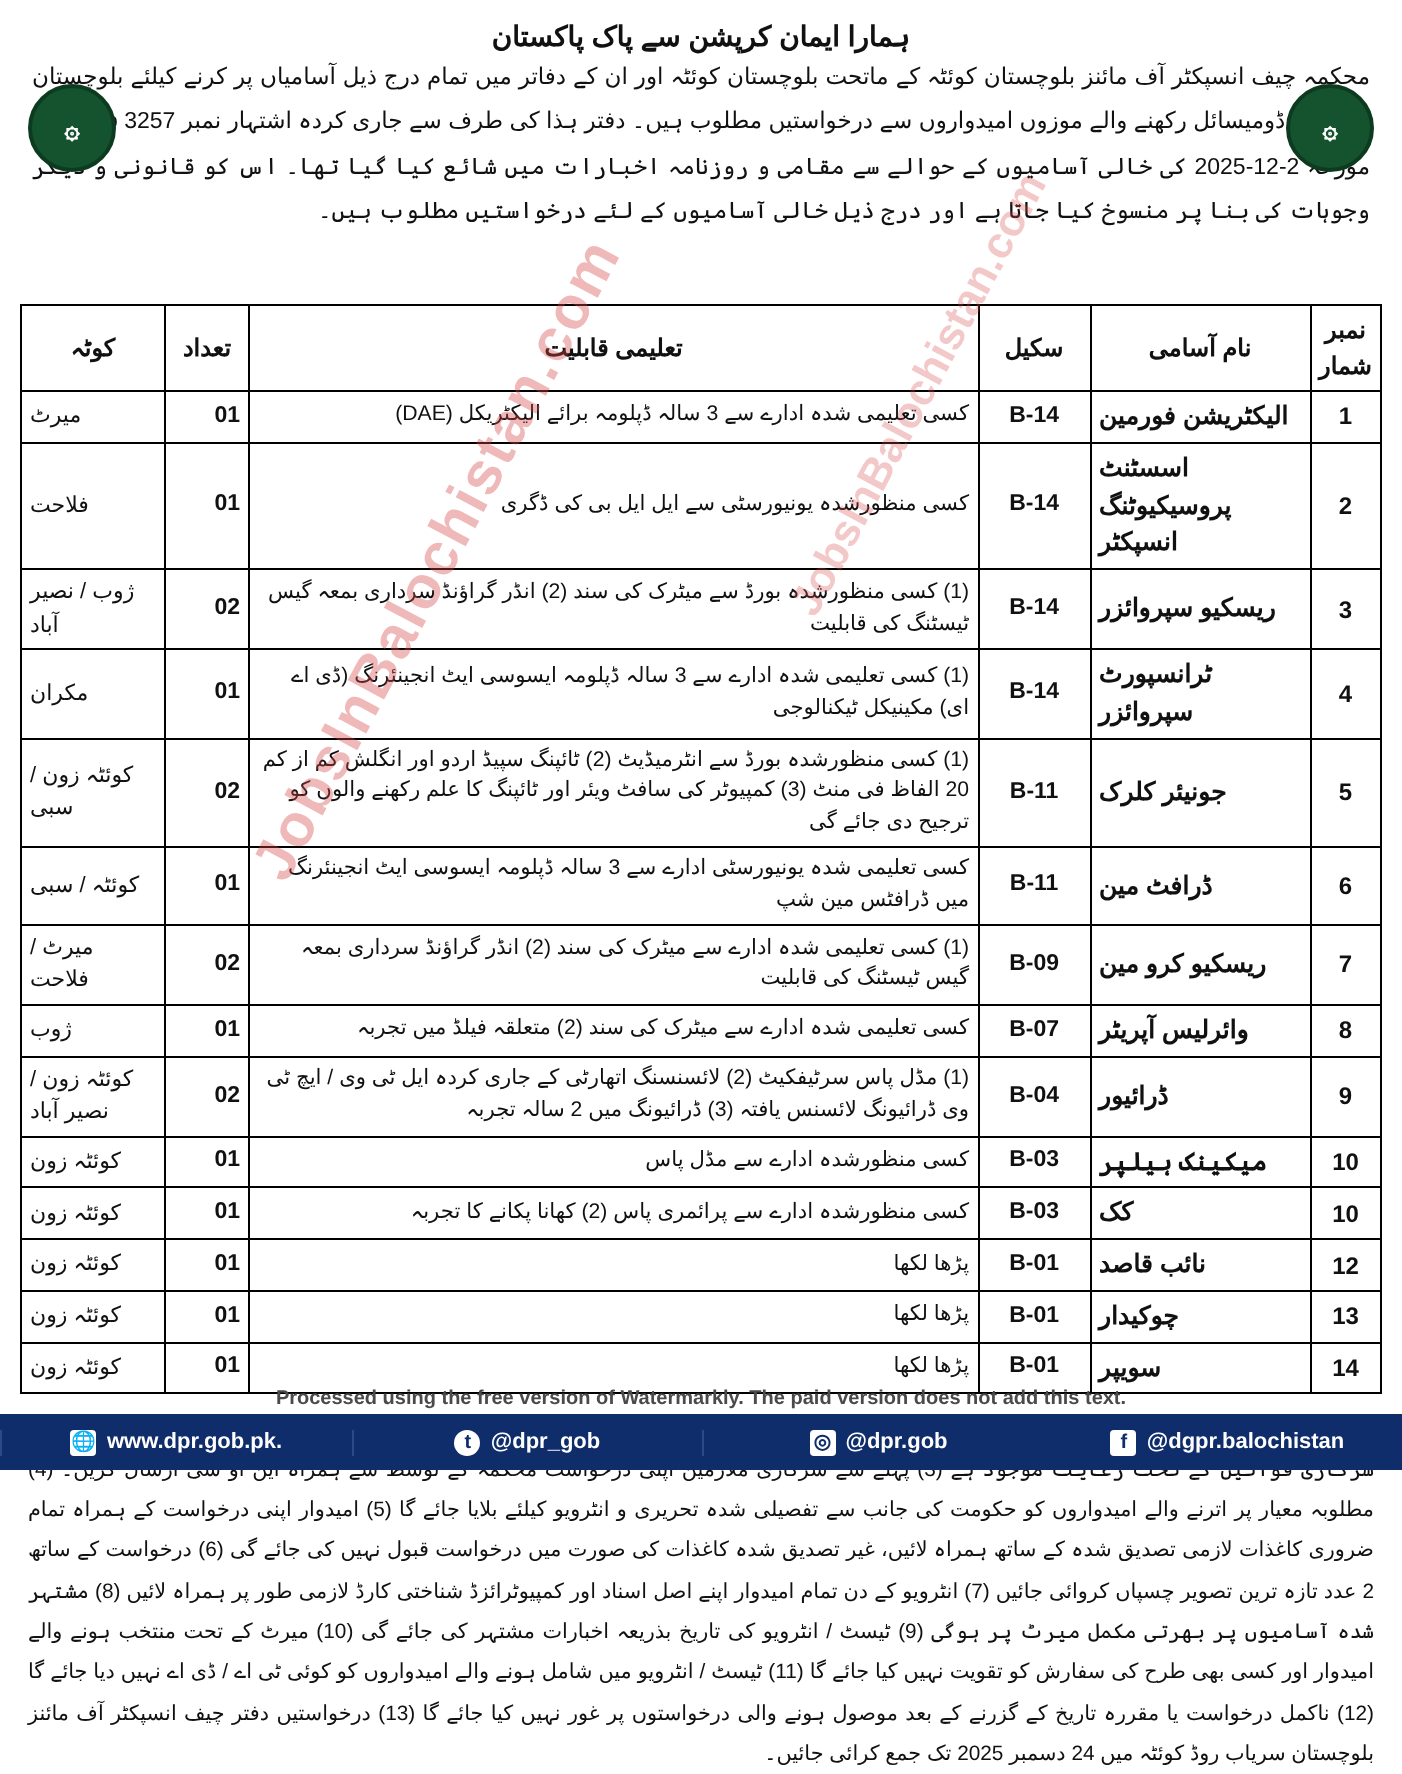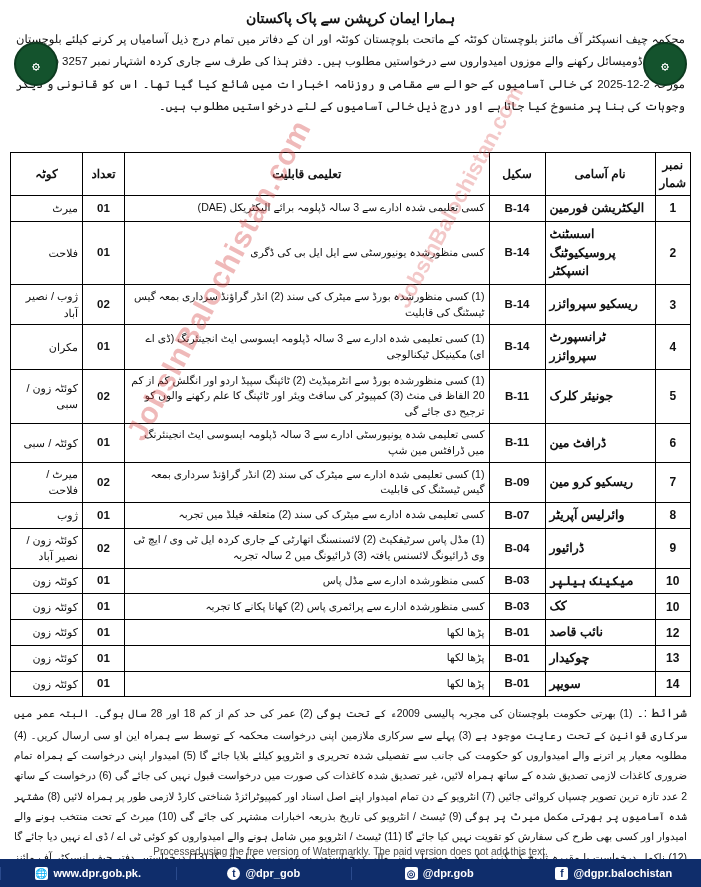--- a/index.html
+++ b/index.html
@@ -9,21 +9,21 @@
     height: 887px;
     background: #ffffff;
     font-family: "Liberation Sans", sans-serif;
     color: #111;
     position: relative;
     overflow: hidden;
   }
   .page {
     position: relative;
     width: 701px;
-    height: 887px;
+    height: 735px;
     padding: 6px 10px 0 10px;
   }
 
   
   .topline {
     text-align: center;
     font-size: 14px;
     font-weight: bold;
     letter-spacing: .3px;
     margin-top: 4px;
@@ -80,42 +80,43 @@
   table.jobs th {
     font-weight: bold;
     font-size: 12px;
     text-align: center;
     height: 26px;
   }
   td.sr { text-align: center; width: 34px; font-weight: bold; font-size: 12px; }
   td.post { text-align: left; width: 110px; font-weight: bold; font-size: 12.5px; }
   td.scale { text-align: center; width: 56px; font-weight: bold; font-size: 11.5px; }
   td.qual { text-align: right; font-size: 10.6px; }
-  td.qty { text-align: center; width: 42px; font-weight: bold; font-size: 11.5px; }
-  td.quota { text-align: right; width: 72px; font-size: 11px; }
+  td.qty { text-align: right; width: 42px; font-weight: bold; font-size: 11.5px; }
+  td.quota { text-align: left; width: 72px; font-size: 11px; }
 
   
   .cond {
     direction: rtl;
     text-align: justify;
     font-size: 10.4px;
     line-height: 1.95;
     margin-top: 5px;
     padding: 0 4px;
   }
   .cond .label { font-weight: normal; font-size: 12px; }
 
   
   .watermark-note {
     position: absolute;
     left: 0; right: 0;
     bottom: 30px;
     text-align: center;
     font-size: 10px;
     color: #4a4a4a;
+    font-weight: bold;
   }
   .footerbar {
     position: absolute;
     left: 0; bottom: 0;
     width: 701px;
     height: 28px;
     background: #0f2d6b;
     color: #fff;
     display: flex;
     align-items: center;

